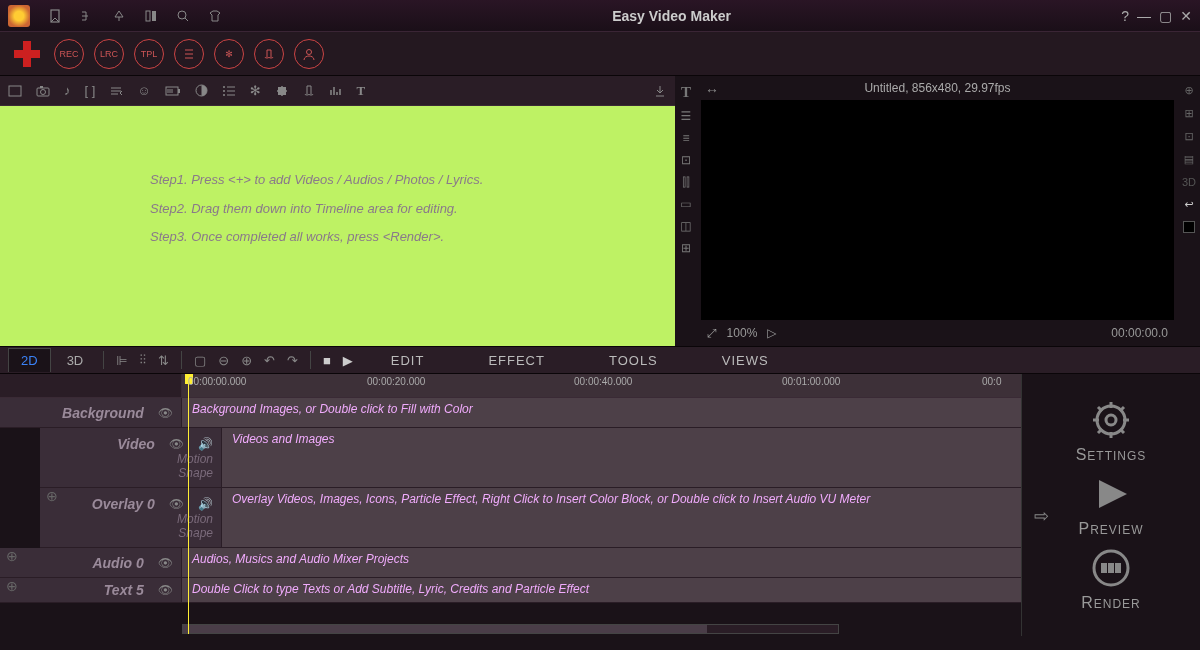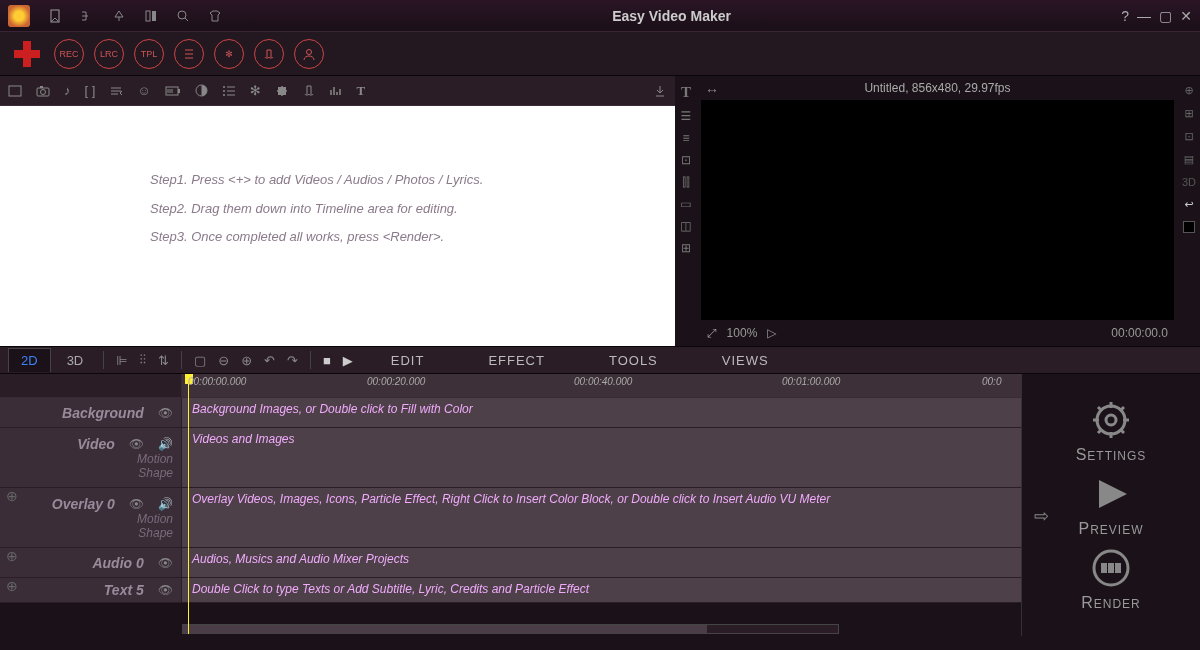--- a/index.html
+++ b/index.html
@@ -19,21 +19,21 @@
 .big-plus { width: 34px; height: 34px; display: flex; align-items: center; justify-content: center; cursor: pointer; }
 .big-plus svg { fill: #cc2020; }
 .circ-btn { width: 30px; height: 30px; border: 1.5px solid #cc4444; border-radius: 50%; display: flex; align-items: center; justify-content: center; font-size: 9px; color: #cc5555; cursor: pointer; }
 
 
 .content { display: flex; height: 270px; }
 .left-panel { width: 675px; display: flex; flex-direction: column; }
 .sub-toolbar { height: 30px; background: #2a1d26; display: flex; align-items: center; padding: 0 8px; gap: 14px; border-bottom: 1px solid #3a2a35; }
 .sub-toolbar .sicon { color: #888; cursor: pointer; font-size: 13px; display: flex; }
 .sub-toolbar .spacer { flex: 1; }
-.media-area { flex: 1; background: #ffffff; padding: 60px 16px 0 150px; color: #8a7a8a; font-style: italic; font-size: 13px; line-height: 2.2; }
+.media-area { flex: 1; background: #bef264; padding: 60px 16px 0 150px; color: #8a7a8a; font-style: italic; font-size: 13px; line-height: 2.2; }
 
 .right-col { flex: 1; display: flex; }
 .preview-left-icons { width: 22px; display: flex; flex-direction: column; gap: 8px; padding-top: 8px; align-items: center; }
 .preview-left-icons .picon { color: #777; cursor: pointer; font-size: 12px; }
 .preview-wrap { flex: 1; display: flex; flex-direction: column; }
 .preview-header { height: 24px; display: flex; align-items: center; justify-content: center; color: #aaa; font-size: 12px; position: relative; }
 .preview-header .resize { position: absolute; left: 8px; color: #888; font-size: 14px; }
 .preview-screen { flex: 1; background: #000; margin: 0 4px; }
 .preview-footer { height: 26px; display: flex; align-items: center; padding: 0 10px; color: #999; font-size: 12px; gap: 10px; }
 .preview-footer .spacer { flex: 1; }
@@ -47,34 +47,34 @@
 .tl-icon { color: #888; cursor: pointer; padding: 0 4px; font-size: 13px; }
 .tl-sep { width: 1px; height: 18px; background: #444; margin: 0 4px; }
 .tl-menu { color: #bbb; font-size: 13px; padding: 0 30px; cursor: pointer; letter-spacing: 1px; }
 
 
 .timeline-wrap { display: flex; height: 262px; }
 .timeline-main { width: 1022px; display: flex; flex-direction: column; border-right: 1px solid #333; }
 .ruler { height: 24px; display: flex; background: #2a1d26; border-bottom: 1px solid #3a2a35; }
 .ruler-left { width: 182px; border-right: 1px solid #3a2a35; }
 .ruler-right { flex: 1; position: relative; background: #3d3038; font-size: 10px; color: #aaa; }
-.ruler-mark { position: absolute; top: 2px; font-style: italic; }
+.ruler-mark { position: absolute; top: 2px; }
 .playhead { position: absolute; left: 3px; top: 0; width: 8px; height: 10px; background: #ffee33; }
 .playhead-line { position: absolute; left: 6px; top: 10px; width: 1px; height: 250px; background: #ffee33; z-index: 5; }
 
 .tracks { flex: 1; overflow-y: auto; }
 .track { display: flex; min-height: 30px; border-bottom: 1px solid #2a1d26; }
 .track-label { width: 182px; background: #3a2d38; display: flex; flex-direction: column; justify-content: center; align-items: flex-end; padding: 4px 8px; border-right: 1px solid #2a1d26; }
 .track-label-row { display: flex; align-items: center; gap: 14px; }
 .track-name { color: #9a8a9a; font-weight: bold; font-style: italic; font-size: 14px; }
 .track-sub { color: #7a6a7a; font-style: italic; font-size: 12px; }
 .track-icon { color: #888; font-size: 12px; }
 .track-add { position: absolute; left: 6px; color: #666; font-size: 14px; }
 .track-content { flex: 1; background: #4d4048; color: #f0abfc; font-style: italic; font-size: 12px; padding: 4px 10px; position: relative; }
-.track.tall { min-height: 60px; }
+.track.tall { min-height: 60px; margin-left: 40px; }
 
 .hscroll { height: 14px; background: #1a1218; display: flex; align-items: center; padding: 0 182px 0 182px; }
 .hscroll-track { flex: 1; height: 10px; background: #2a1d26; border: 1px solid #444; position: relative; }
 .hscroll-thumb { position: absolute; left: 0; top: 0; height: 100%; width: 80%; background: #4a3d48; }
 
 
 .action-panel { flex: 1; display: flex; flex-direction: column; align-items: center; justify-content: space-around; padding: 20px 0; }
 .action-btn { display: flex; flex-direction: column; align-items: center; gap: 4px; cursor: pointer; color: #999; }
 .action-btn .albl { font-size: 12px; letter-spacing: 1px; }
 .action-btn .albl::first-letter { font-size: 16px; }

